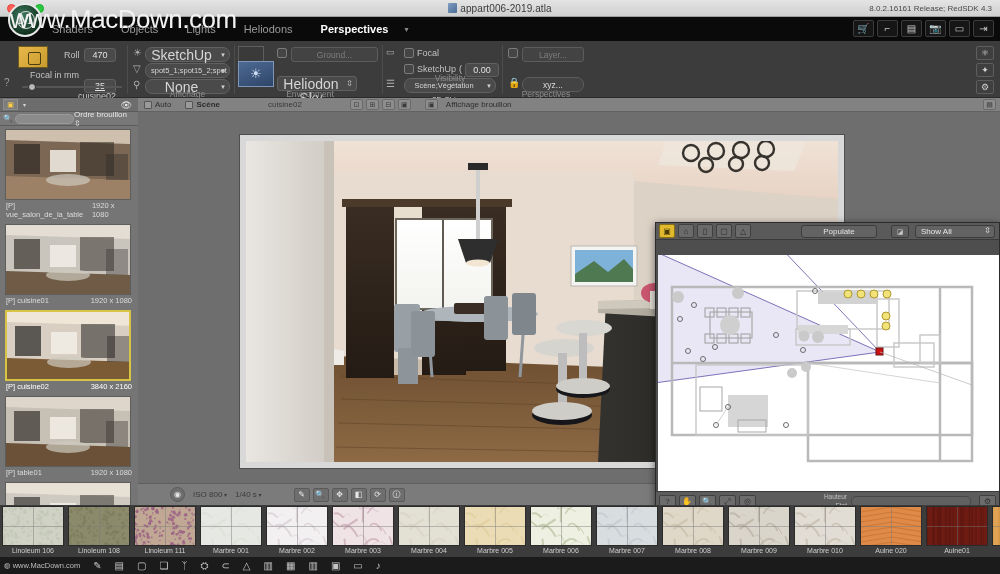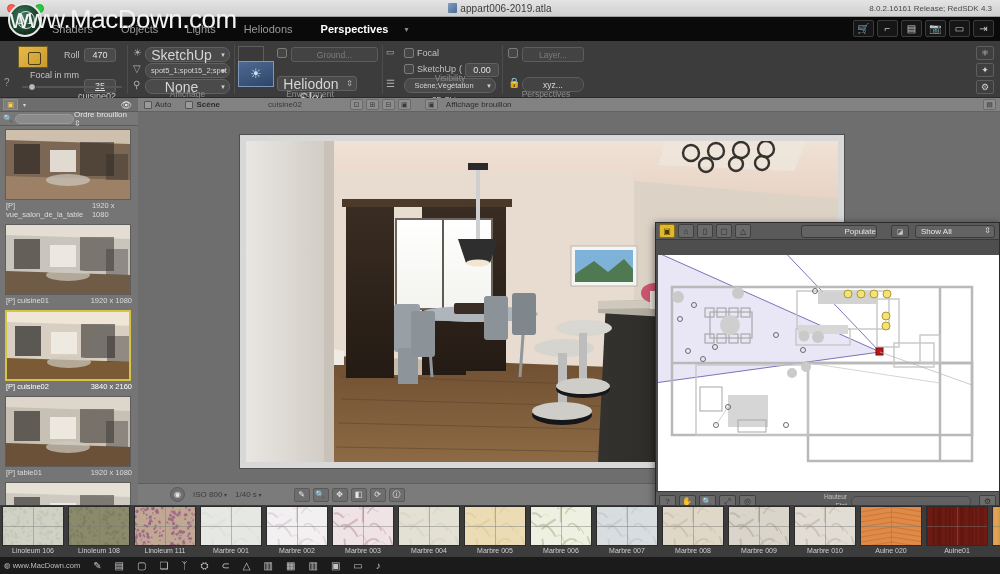--- a/index.html
+++ b/index.html
@@ -260,21 +260,21 @@
   }
   .tb-ico {
     width: 16px; height: 14px; border: 1px solid #404040; border-radius: 2px;
     background: #6a6a6a; margin-left: 3px; font-size: 8px; color: #2a2a2a;
     display:flex; align-items:center; justify-content:center;
   }
   .tb-ico.on { background: #e0b92f; border-color: #8a6f12; color:#4a3a05; }
   .populate {
     position: absolute; left: 145px; top: 2px; width: 76px; height: 13px;
     border: 1px solid #3c3c3c; border-radius: 3px; background: #636363;
-    font-size: 8px; color: #e2e2e2; text-align: right; line-height: 12px;
+    font-size: 8px; color: #e2e2e2; text-align: center; line-height: 12px;
   }
   .showall {
     position: absolute; right: 4px; top: 2px; width: 80px; height: 13px;
     border: 1px solid #3c3c3c; border-radius: 3px; background: #636363;
     font-size: 8px; color: #e8e8e8; line-height: 12px; padding-left: 5px;
   }
   .showall:after { content:"⇳"; position:absolute; right:3px; top:-1px; font-size:8px; }
   .plan-ico {
     position: absolute; right: 90px; top: 2px; width: 18px; height: 13px;
     border: 1px solid #3c3c3c; border-radius: 2px; background: #5e5e5e;

